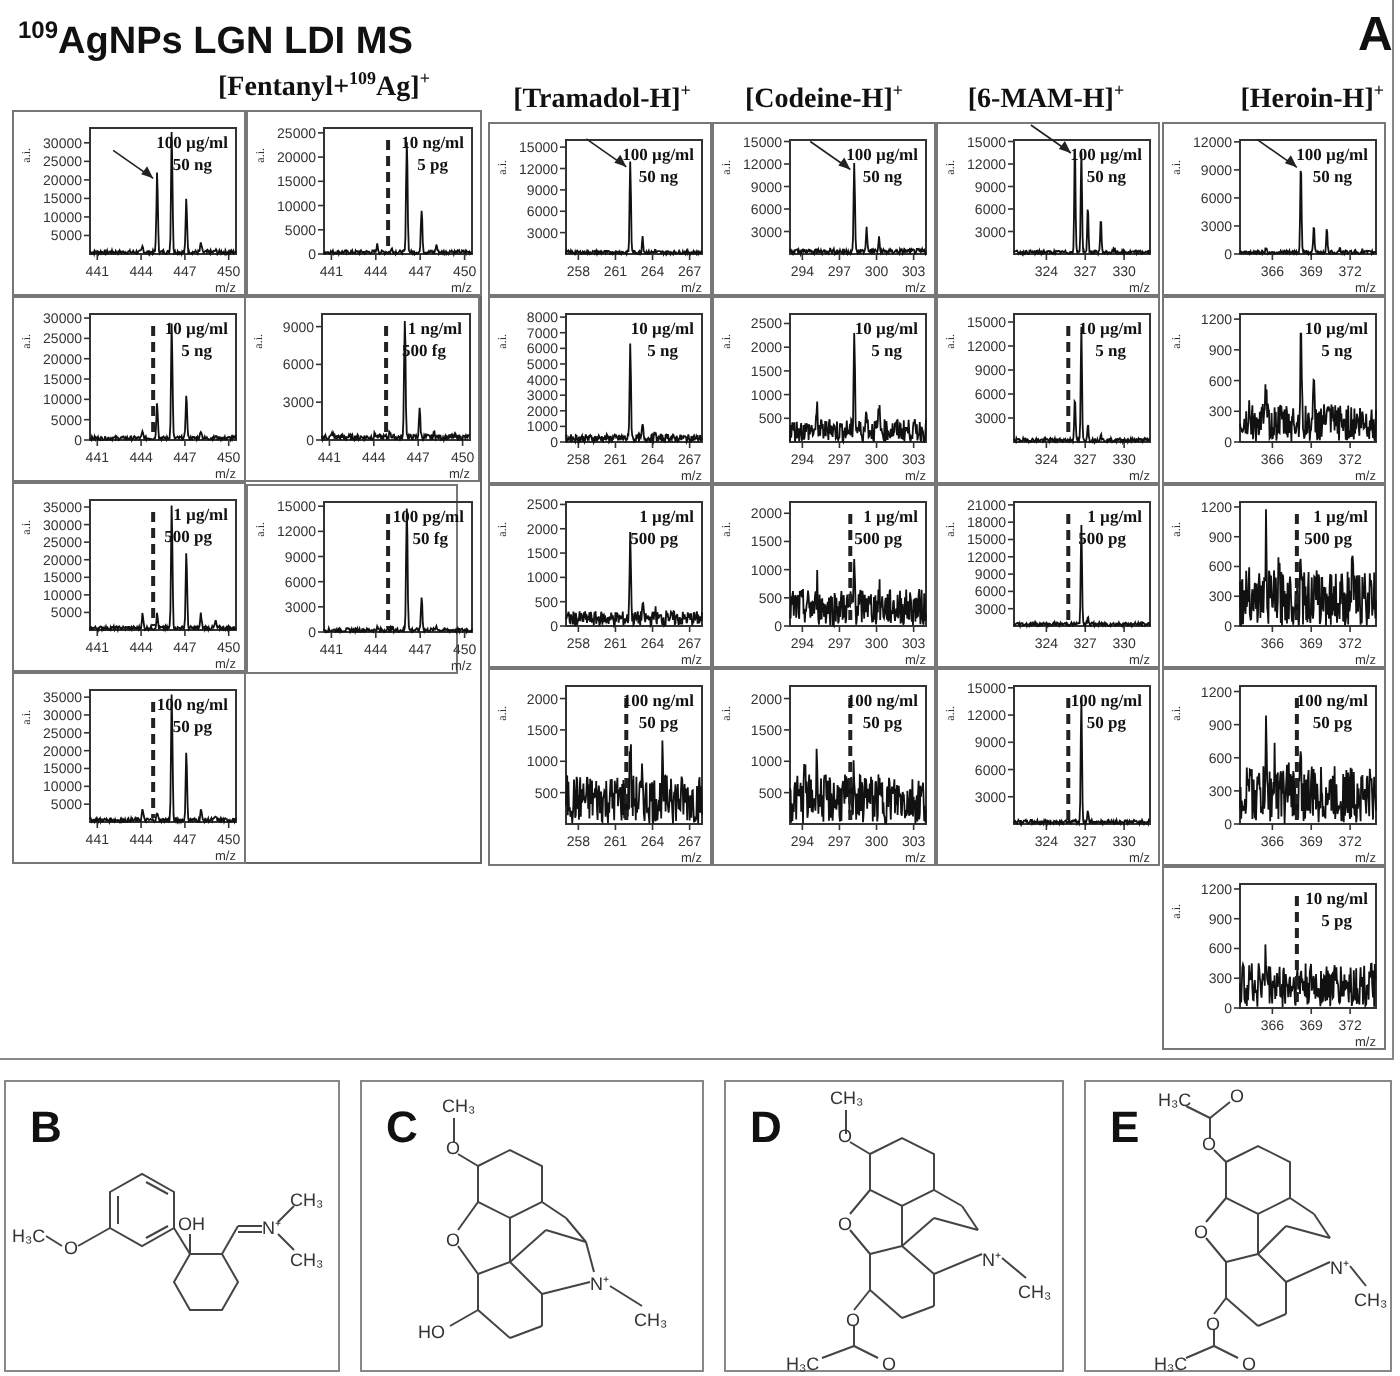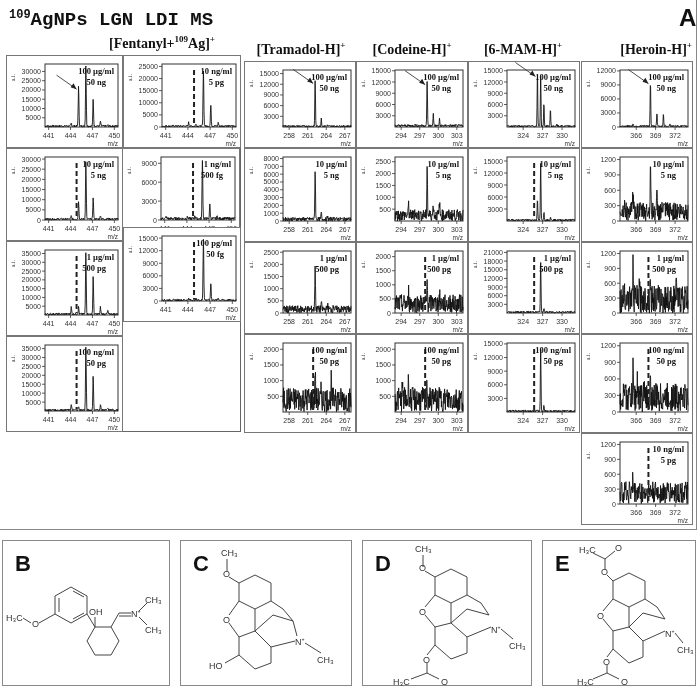--- a/index.html
+++ b/index.html
@@ -1,18 +1,18 @@
 <!DOCTYPE html>
 <html><head>
 <meta charset="utf-8">
 <style>
   html,body{margin:0;padding:0;background:#fff;}
   body{width:700px;height:688px;position:relative;overflow:hidden;font-family:"Liberation Serif",serif;color:#111;}
   .frameA{position:absolute;left:0;top:0;width:697px;height:530px;border-right:1px solid #888;border-bottom:1px solid #888;box-sizing:border-box;}
-  .main-title{position:absolute;left:9px;top:8px;font-size:19px;font-weight:bold;font-family:Liberation Mono, monospace;}
+  .main-title{position:absolute;left:9px;top:8px;font-size:19px;font-weight:bold;font-family:Liberation Sans, sans-serif;}
   .main-title sup{font-size:12px;}
   .panel-letter{position:absolute;font-family:"Liberation Sans",sans-serif;font-weight:bold;font-size:24px;}
   .col-title{position:absolute;font-size:14px;font-weight:bold;text-align:center;white-space:nowrap;}
   .col-title sup{font-size:9px;}
   .colbox{position:absolute;border:1px solid #666;box-sizing:border-box;}
   .cell{position:absolute;border:1px solid #777;box-sizing:border-box;background:#fff;}
   .cell svg{position:absolute;left:0;top:0;}
   .struct{position:absolute;top:540px;height:146px;border:1px solid #888;box-sizing:border-box;}
   .struct .lbl{position:absolute;left:12px;top:10px;font-family:"Liberation Sans",sans-serif;font-weight:bold;font-size:22px;}
   .struct svg{position:absolute;left:0;top:0;}
@@ -187,21 +187,21 @@
         <text x="85.45" y="84" font-size="7" font-family="Liberation Sans, sans-serif" text-anchor="middle" fill="#333">447</text>
         <line x1="107.35" y1="73" x2="107.35" y2="76" stroke="#333" stroke-width="0.8"></line>
         <text x="107.35" y="84" font-size="7" font-family="Liberation Sans, sans-serif" text-anchor="middle" fill="#333">450</text>
         <text x="111" y="92" font-size="6.5" font-family="Liberation Sans, sans-serif" text-anchor="end" fill="#333">m/z</text>
         <path d="M38.0,72.8L38.3,71.6L38.7,71.6L39.0,72.6L39.3,72.7L39.7,71.9L40.0,72.0L40.3,71.9L40.7,71.3L41.0,72.1L41.3,72.3L41.6,72.8L42.0,72.2L42.3,73.0L42.6,71.9L43.0,71.4L43.3,71.2L43.6,71.4L44.0,72.9L44.3,72.1L44.6,72.7L45.0,71.8L45.3,72.8L45.6,72.9L46.0,71.4L46.3,72.5L46.6,71.2L47.0,72.7L47.3,72.4L47.6,72.6L48.0,73.0L48.3,71.7L48.6,72.5L49.0,71.4L49.3,71.4L49.6,71.9L49.9,71.1L50.3,72.8L50.6,72.1L50.9,71.3L51.3,71.1L51.6,72.1L51.9,73.0L52.3,71.3L52.6,71.2L52.9,71.5L53.3,72.7L53.6,72.5L53.9,72.0L54.3,72.5L54.6,71.3L54.9,71.6L55.3,71.8L55.6,72.5L55.9,71.5L56.3,71.7L56.6,71.6L56.9,72.8L57.2,71.5L57.6,71.5L57.9,72.7L58.2,72.3L58.6,71.5L58.9,72.5L59.2,71.2L59.6,72.6L59.9,71.2L60.2,71.5L60.6,72.2L60.9,72.0L61.2,72.3L61.6,71.4L61.9,72.0L62.2,72.7L62.6,71.3L62.9,72.5L63.2,72.0L63.5,72.1L63.9,68.8L64.2,64.5L64.5,66.5L64.9,69.8L65.2,71.6L65.5,72.9L65.9,72.5L66.2,72.6L66.5,71.4L66.9,72.5L67.2,73.0L67.5,72.3L67.9,72.7L68.2,72.0L68.5,71.1L68.9,72.4L69.2,72.8L69.5,72.7L69.9,72.8L70.2,72.6L70.5,72.3L70.8,72.0L71.2,68.8L71.5,64.4L71.8,66.6L72.2,70.2L72.5,72.4L72.8,71.2L73.2,71.8L73.5,71.5L73.8,71.6L74.2,71.4L74.5,71.1L74.8,72.5L75.2,71.7L75.5,72.6L75.8,71.1L76.2,72.1L76.5,71.2L76.8,72.4L77.2,71.6L77.5,71.9L77.8,70.8L78.2,63.4L78.5,38.1L78.8,10.7L79.1,25.2L79.5,56.9L79.8,70.4L80.1,72.8L80.5,71.3L80.8,72.7L81.1,72.8L81.5,72.6L81.8,71.5L82.1,71.7L82.5,72.0L82.8,72.0L83.1,72.7L83.5,72.6L83.8,71.5L84.1,71.2L84.5,71.7L84.8,73.0L85.1,71.5L85.5,67.3L85.8,50.8L86.1,34.6L86.4,42.1L86.8,61.3L87.1,70.6L87.4,72.7L87.8,72.1L88.1,71.5L88.4,71.1L88.8,71.8L89.1,72.1L89.4,71.6L89.8,71.5L90.1,73.0L90.4,71.5L90.8,72.2L91.1,71.4L91.4,71.9L91.8,71.3L92.1,72.5L92.4,72.0L92.8,70.8L93.1,67.7L93.4,64.3L93.7,67.5L94.1,69.6L94.4,72.1L94.7,71.7L95.1,71.5L95.4,72.7L95.7,71.6L96.1,73.0L96.4,71.4L96.7,71.6L97.1,72.9L97.4,71.8L97.7,72.8L98.1,72.6L98.4,72.8L98.7,72.5L99.1,71.1L99.4,71.7L99.7,71.8L100.0,71.1L100.4,69.8L100.7,68.4L101.0,68.5L101.4,71.0L101.7,71.8L102.0,71.2L102.4,71.6L102.7,71.1L103.0,72.6L103.4,71.7L103.7,72.5L104.0,72.8L104.4,71.6L104.7,71.4L105.0,72.8L105.4,72.4L105.7,72.9L106.0,71.8L106.4,71.3L106.7,72.2L107.0,73.0L107.3,71.4L107.7,72.4L108.0,71.5L108.3,71.8L108.7,72.7L109.0,72.5L109.3,71.9L109.7,72.4L110.0,71.2L110.3,72.6L110.7,72.5L111.0,72.7" fill="none" stroke="#111" stroke-width="0.9"></path>
         <line x1="69.58000000000017" y1="14" x2="69.58000000000017" y2="71" stroke="#222" stroke-width="2" stroke-dasharray="5,3"></line>
         <text x="107" y="18" font-size="8.5" font-weight="bold" font-family="Liberation Serif, serif" text-anchor="end" fill="#111">1 µg/ml</text>
         <text x="99" y="29" font-size="8.5" font-weight="bold" font-family="Liberation Serif, serif" text-anchor="end" fill="#111">500 pg</text>
       </svg>
     </div>
-    <div class="cell" style="left: 123px; top: 227px; width: 118px; height: 95px;">
+    <div class="cell" style="left: 123px; top: 242px; width: 106px; height: 95px;">
       <svg width="118" height="95">
         <rect x="38" y="8" width="74" height="65" fill="none" stroke="#333" stroke-width="1"></rect>
         <text x="8" y="18" font-size="6" font-family="Liberation Serif, serif" transform="rotate(-90 8 18)" fill="#333" text-anchor="end">a.i.</text>
         <line x1="35" y1="73" x2="38" y2="73" stroke="#333" stroke-width="0.8"></line>
         <text x="34" y="75.5" font-size="7" font-family="Liberation Sans, sans-serif" text-anchor="end" fill="#333">0</text>
         <line x1="35" y1="60.41935483870968" x2="38" y2="60.41935483870968" stroke="#333" stroke-width="0.8"></line>
         <text x="34" y="62.91935483870968" font-size="7" font-family="Liberation Sans, sans-serif" text-anchor="end" fill="#333">3000</text>
         <line x1="35" y1="47.83870967741936" x2="38" y2="47.83870967741936" stroke="#333" stroke-width="0.8"></line>
         <text x="34" y="50.33870967741936" font-size="7" font-family="Liberation Sans, sans-serif" text-anchor="end" fill="#333">6000</text>
         <line x1="35" y1="35.25806451612903" x2="38" y2="35.25806451612903" stroke="#333" stroke-width="0.8"></line>

